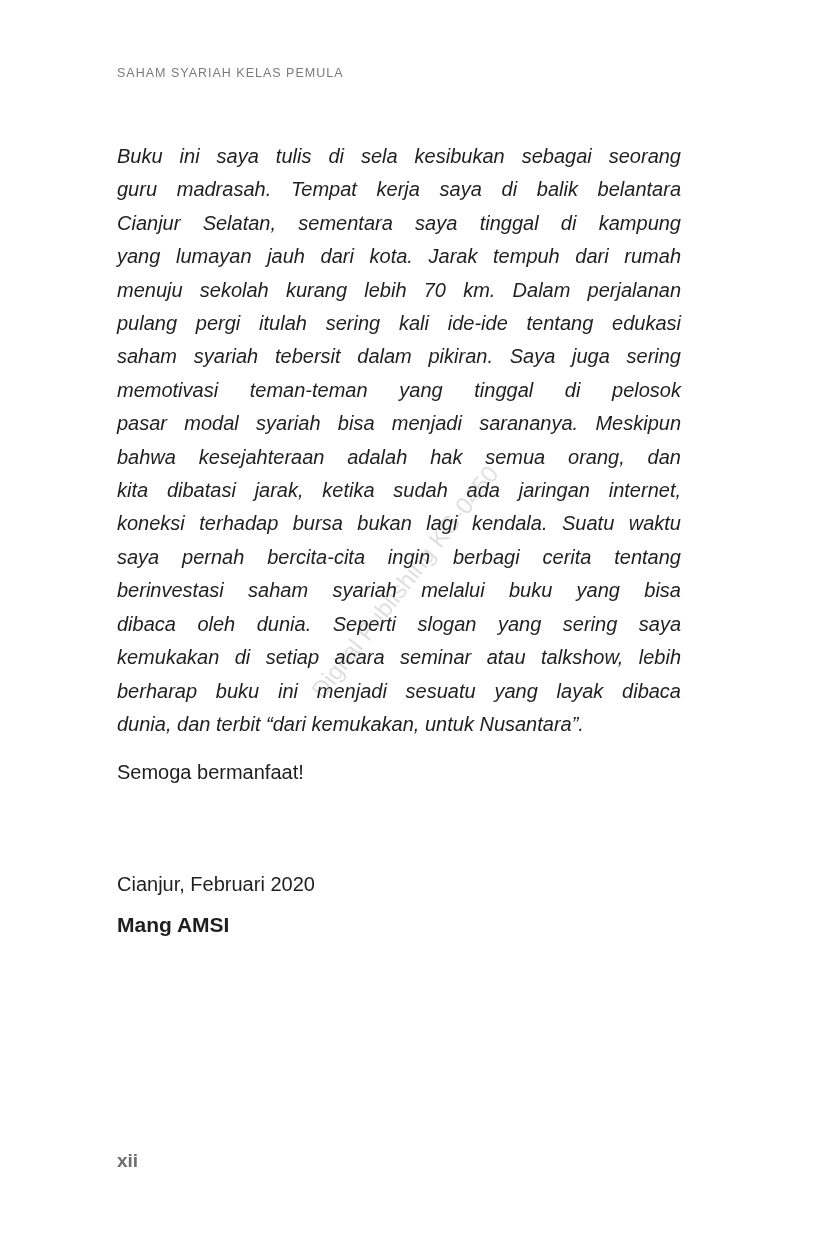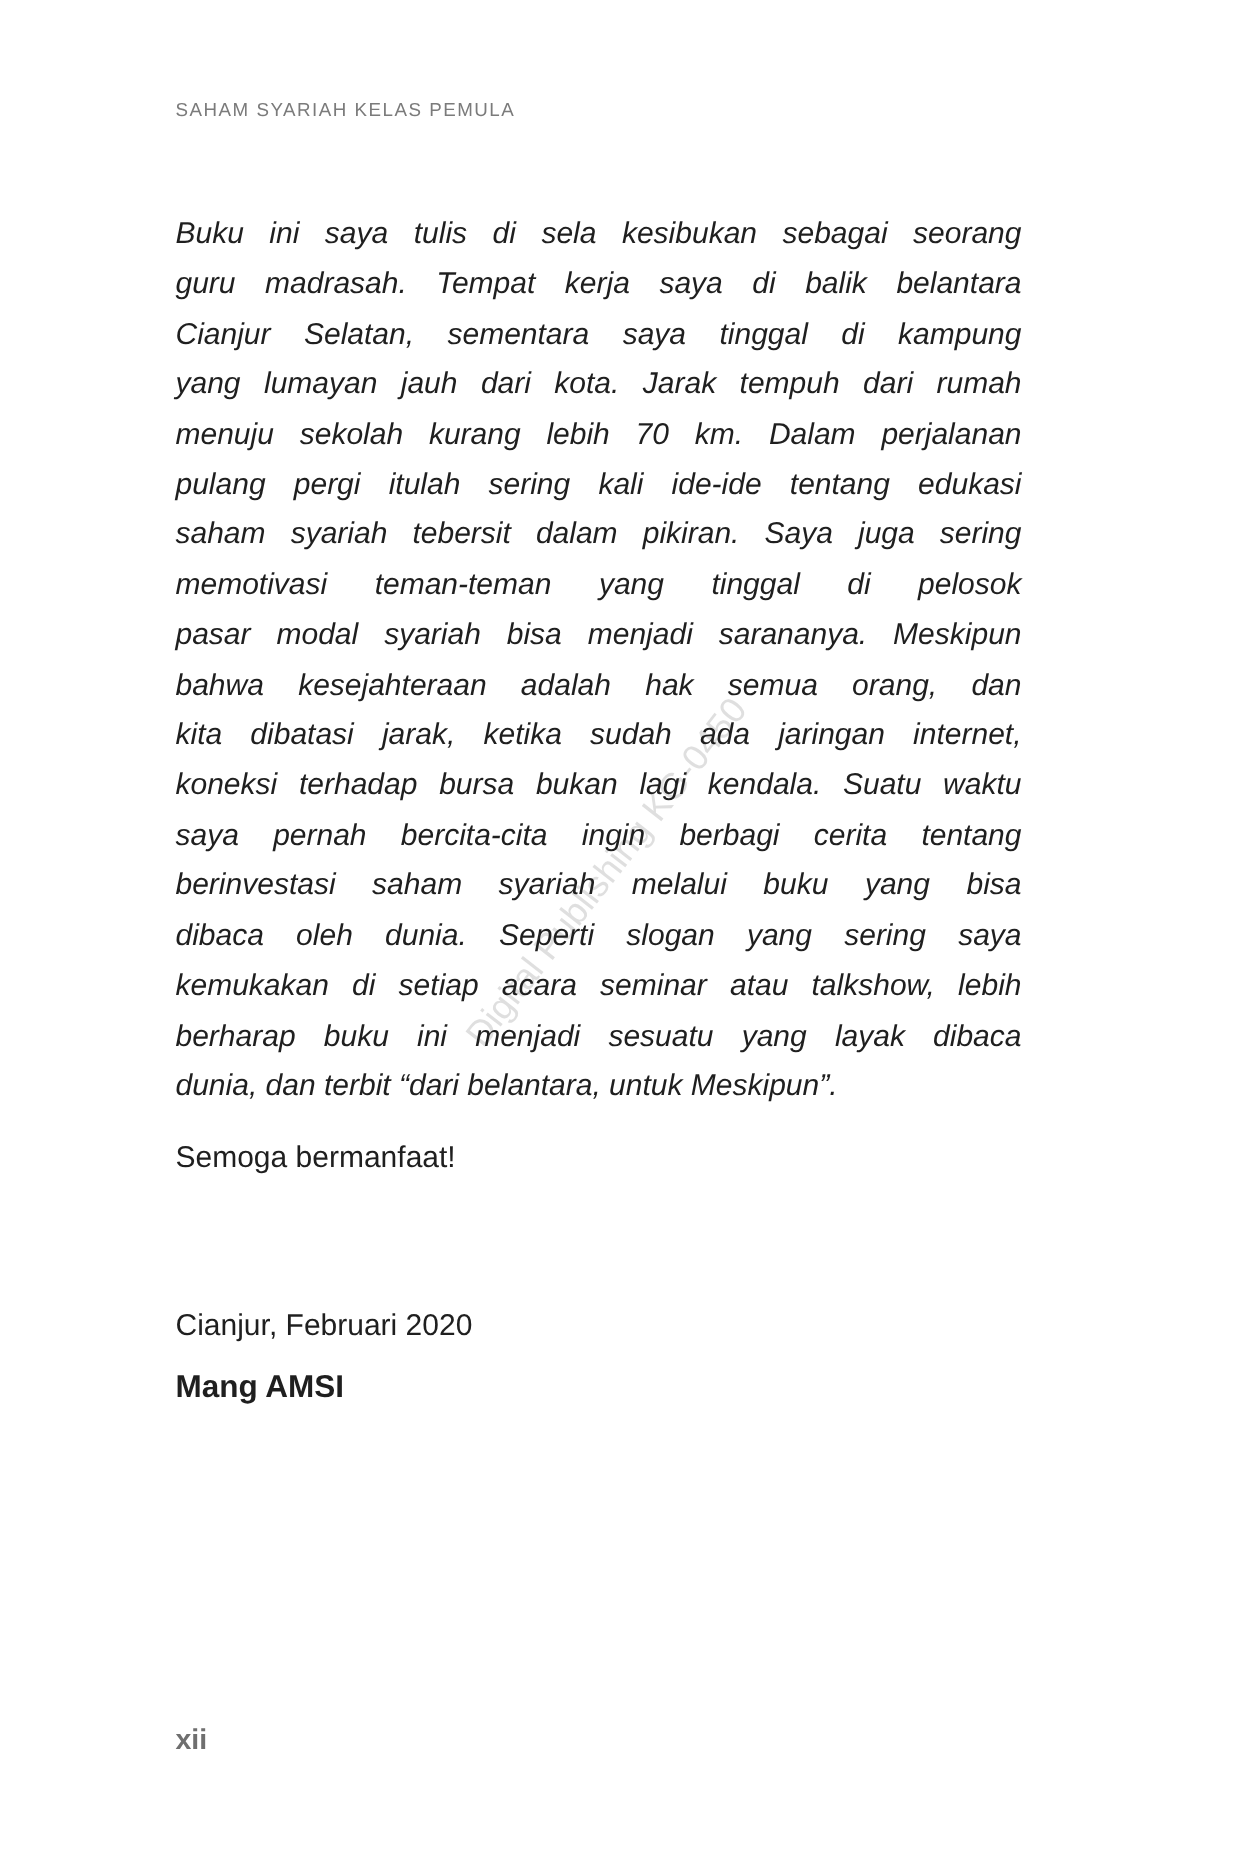--- a/index.html
+++ b/index.html
@@ -112,21 +112,21 @@
         <div class="pline">memotivasi teman-teman yang tinggal di pelosok</div>
         <div class="pline">pasar modal syariah bisa menjadi sarananya. Meskipun</div>
         <div class="pline">bahwa kesejahteraan adalah hak semua orang, dan</div>
         <div class="pline">kita dibatasi jarak, ketika sudah ada jaringan internet,</div>
         <div class="pline">koneksi terhadap bursa bukan lagi kendala. Suatu waktu</div>
         <div class="pline">saya pernah bercita-cita ingin berbagi cerita tentang</div>
         <div class="pline">berinvestasi saham syariah melalui buku yang bisa</div>
         <div class="pline">dibaca oleh dunia. Seperti slogan yang sering saya</div>
         <div class="pline">kemukakan di setiap acara seminar atau talkshow, lebih</div>
         <div class="pline">berharap buku ini menjadi sesuatu yang layak dibaca</div>
-        <div class="pline last-line">dunia, dan terbit “dari belantara, untuk Meskipun”.</div>
+        <div class="pline last-line">dunia, dan terbit “dari kemukakan, untuk Nusantara”.</div>
       </div>
 
     <div class="closing">Semoga bermanfaat!</div>
 
     <div class="dateline">Cianjur, Februari 2020</div>
 
     <div class="author">Mang AMSI</div>
 
     <div class="page-number">xii</div>
 

